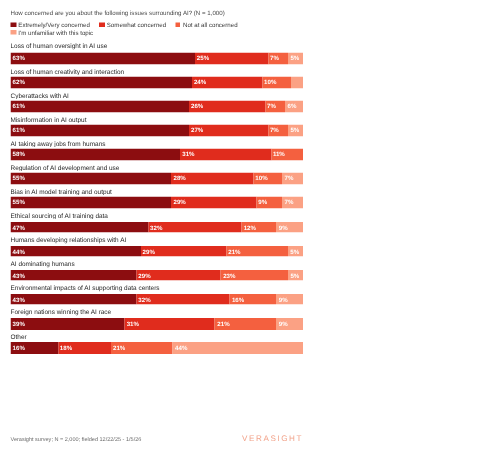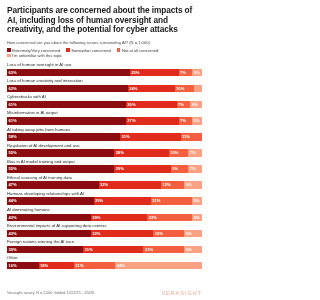--- a/index.html
+++ b/index.html
@@ -117,21 +117,20 @@
     letter-spacing: 1.05px;
     color: #f2a48c;
     font-weight: normal;
   }
 </style>
 </head>
 <body>
 
 <div class="page">
 
-  <div class="title">Participants are concerned about the impacts of AI, including loss of human oversight and creativity, and the potential for cyber attacks</div>
 
   <div class="subtitle">How concerned are you about the following issues surrounding AI? (N = 1,000)</div>
 
   <div class="legend" id="legend-container">
       <div class="legend-item">
         <span class="legend-swatch" style="background: rgb(140, 13, 16);"></span>
         <span class="legend-label">Extremely/Very concerned</span>
       </div>
       <div class="legend-item">
         <span class="legend-swatch" style="background: rgb(224, 44, 29);"></span>

